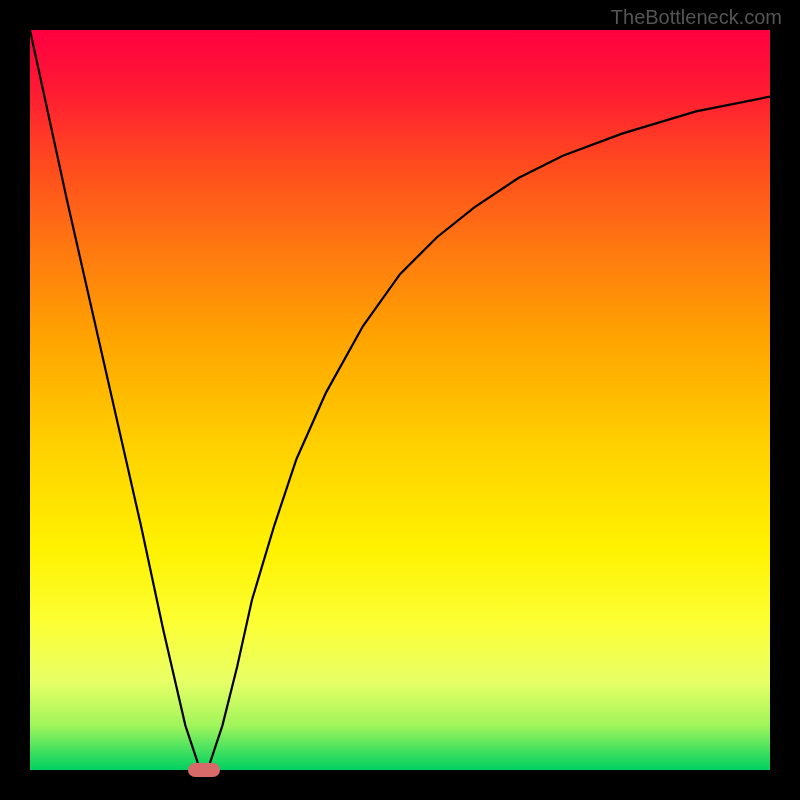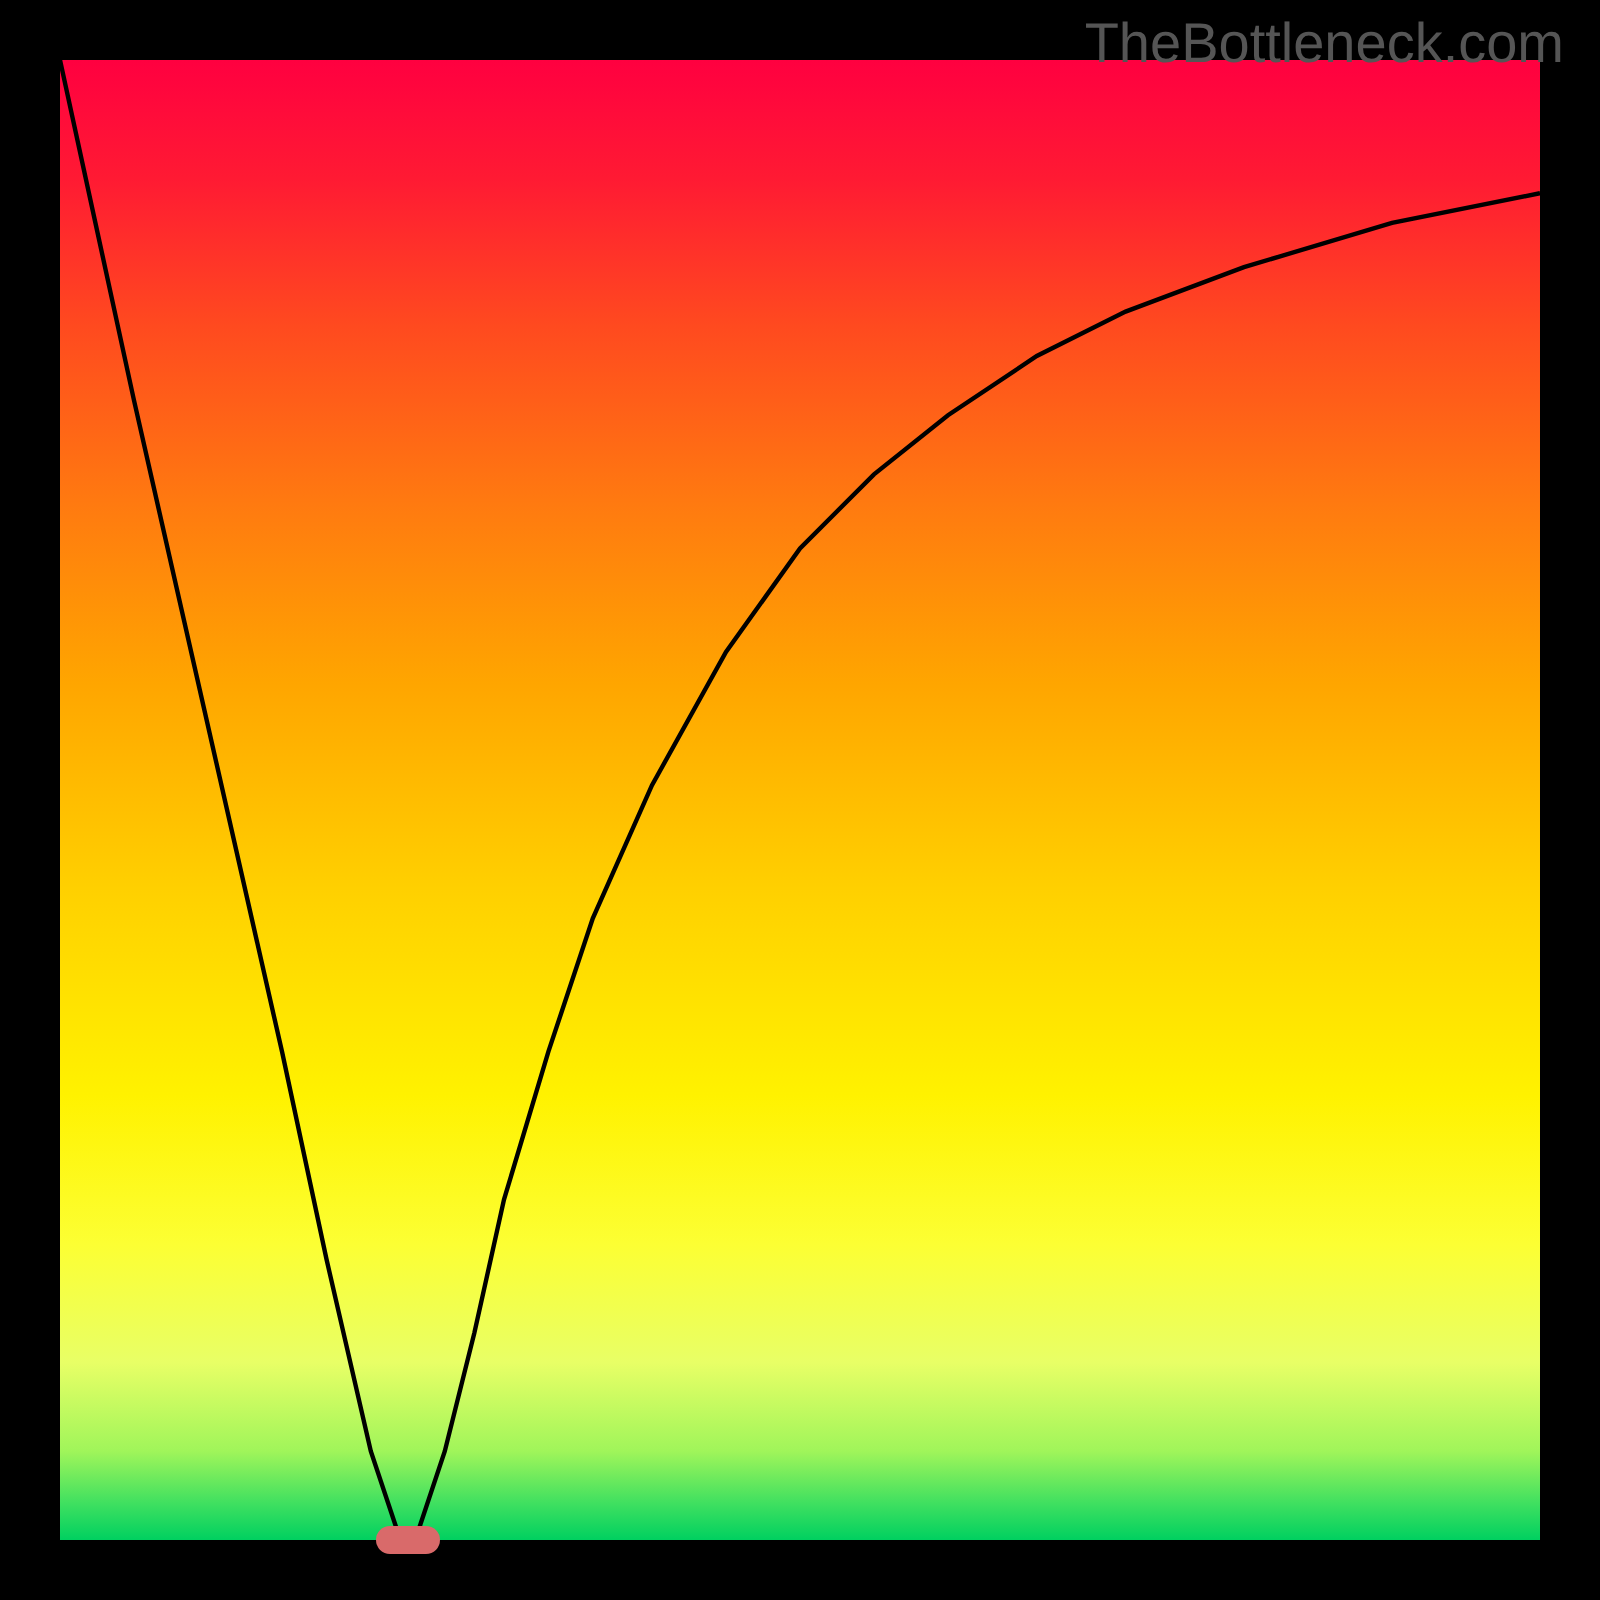--- a/index.html
+++ b/index.html
@@ -9,21 +9,21 @@
     width: 800px;
     height: 800px;
     position: relative;
     font-family: Arial, sans-serif;
   }
   .watermark {
     position: absolute;
     top: 6px;
     right: 18px;
     color: #555;
-    font-size: 28px;
+    font-size: 20px;
     font-weight: 500;
     z-index: 10;
   }
   .frame {
     position: absolute;
     left: 30px;
     top: 30px;
     width: 740px;
     height: 740px;
     background: linear-gradient(to bottom,

